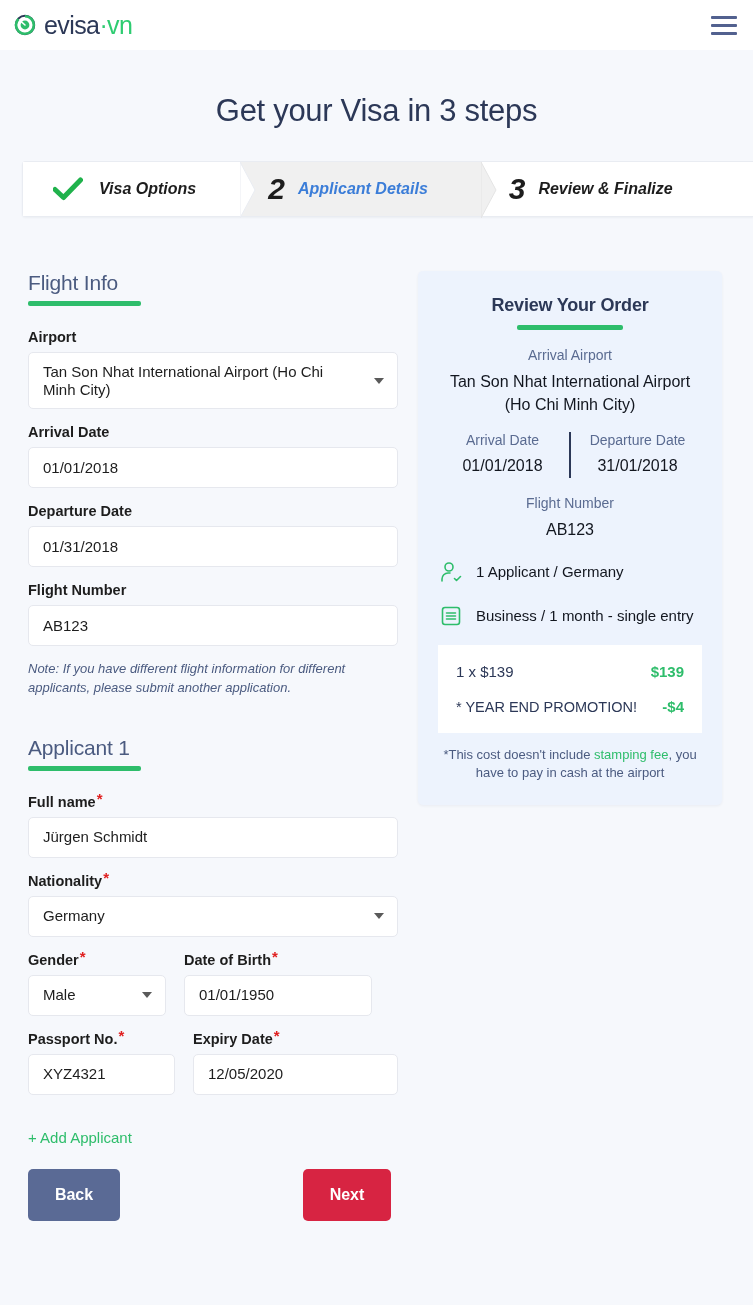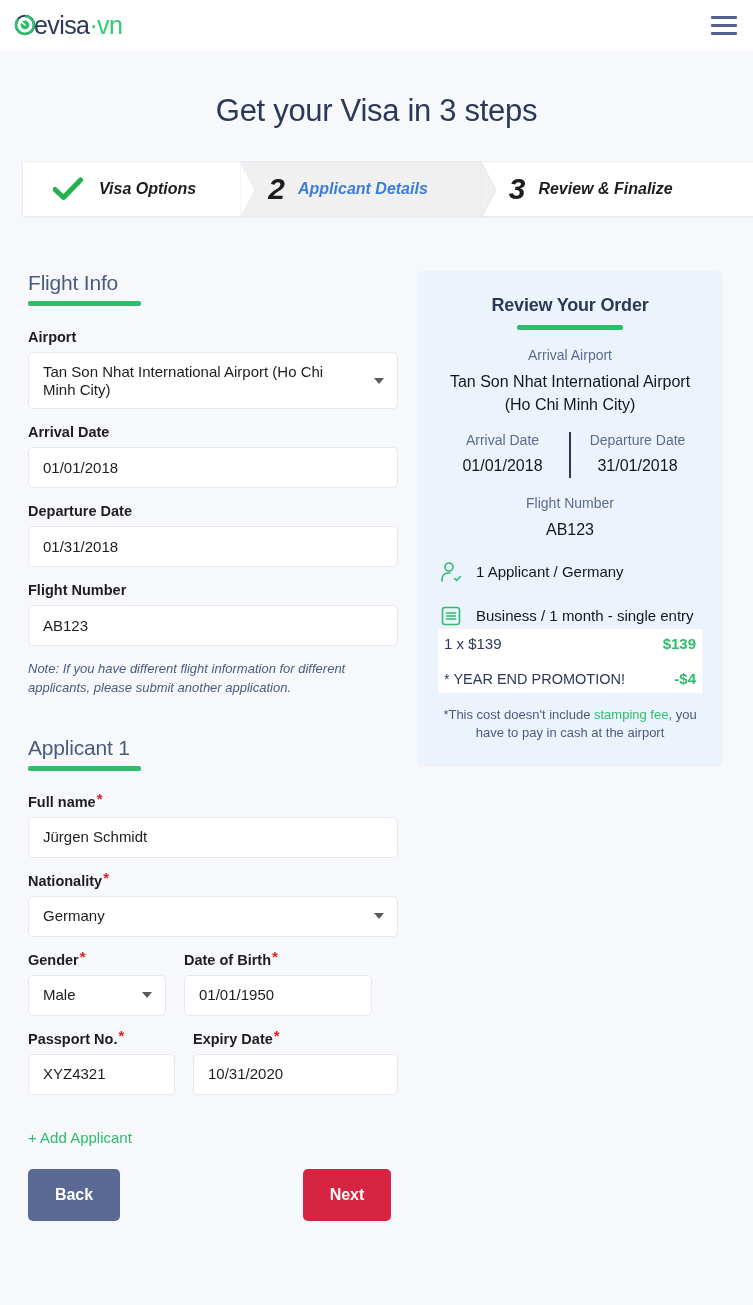--- a/index.html
+++ b/index.html
@@ -16,21 +16,21 @@
   .navbar {
     height: 50px;
     background: #ffffff;
     display: flex;
     align-items: center;
     justify-content: space-between;
     padding: 0 16px 0 14px;
     position: relative;
     z-index: 20;
   }
-  .brand { display: flex; align-items: center; gap: 1px; text-align: center; }
+  .brand { display: flex; align-items: center; gap: 11px; text-align: center; }
   .brand-mark { width: 22px; height: 22px; position: relative; display:block; }
   .brand-text {
     font-size: 25px;
     font-weight: 500;
     letter-spacing: -0.6px;
     color: #2c3857;
     line-height: 1;
     display: flex;
     align-items: baseline;
     margin-left: -3px;
@@ -238,21 +238,22 @@
     display: flex;
     align-items: center;
     gap: 12px;
     margin-top: 18px;
   }
   .chip-row .ic { width: 26px; flex: 0 0 26px; display: flex; justify-content: center; }
   .chip-row .tx { font-size: 15px; color: #12161f; line-height: 1.75; }
 
   .price-box {
     background: #ffffff;
-    padding: 6px;
+    margin-top: 16px;
+    padding: 18px;
   }
   .price-line {
     display: flex;
     justify-content: space-between;
     align-items: center;
     font-size: 15px;
     color: #2c3857;
   }
   .price-line + .price-line { margin-top: 18px; }
   .price-line .amt { color: #2ebd6b; font-weight: 700; font-size: 15px; }
@@ -444,21 +445,21 @@
     <div class="row2">
       <div class="field">
         <label class="field-label"><span>Passport No.</span><span class="req">*</span></label>
         <div class="control small" style="width:147px;">
           <span class="val">XYZ4321</span>
         </div>
       </div>
       <div class="field">
         <label class="field-label"><span>Expiry Date</span><span class="req">*</span></label>
         <div class="control small2" style="width:205px;">
-          <span class="val">10/31/2020</span>
+          <span class="val">12/05/2020</span>
         </div>
       </div>
     </div>
 
     <a class="add-applicant">+ Add Applicant</a>
 
   </div>
 
   <div class="col-order">
     <div class="order-card">

